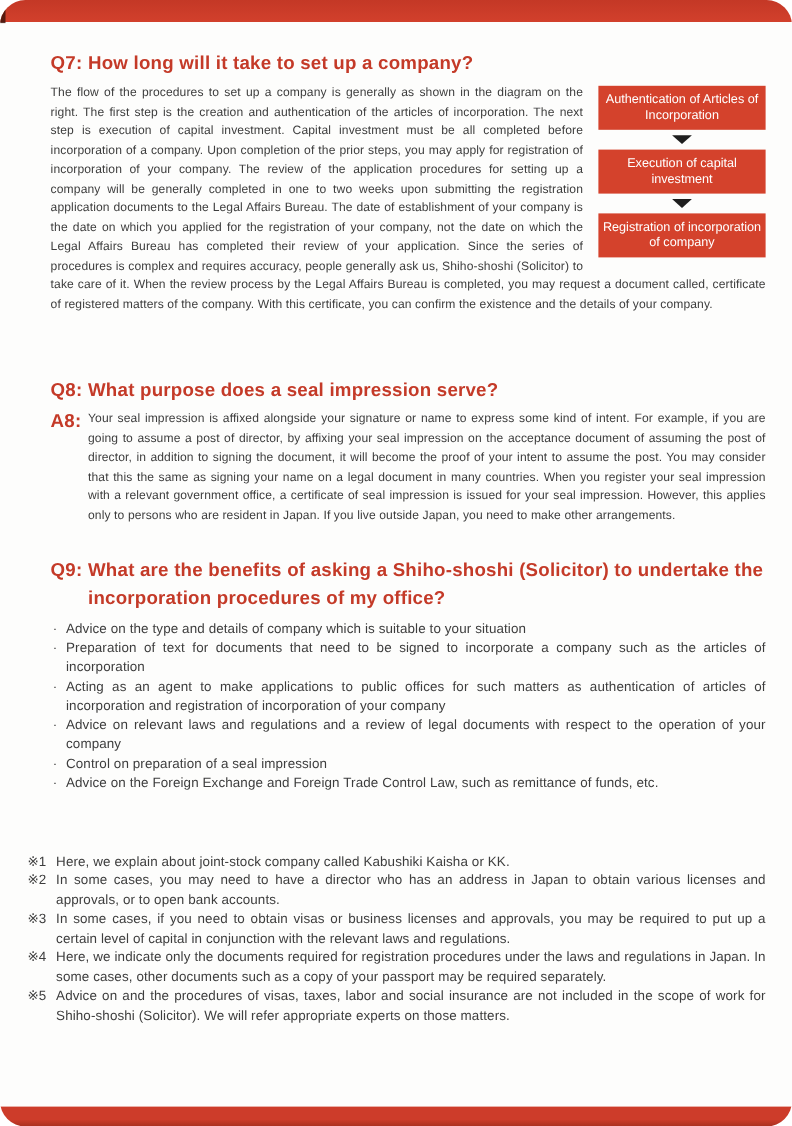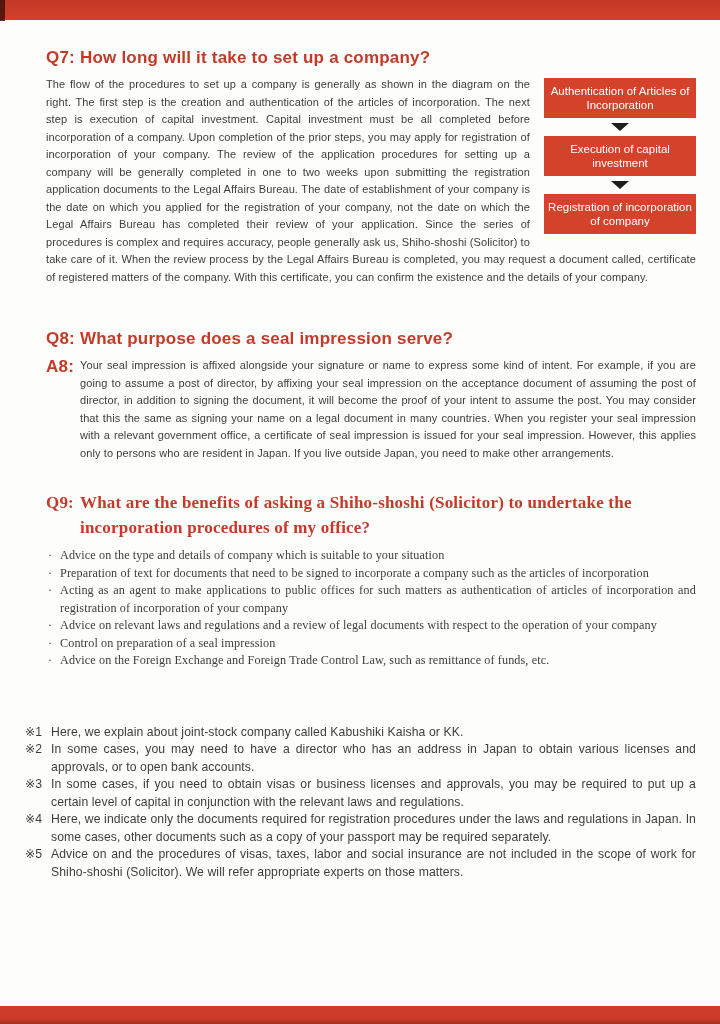--- a/index.html
+++ b/index.html
@@ -4,38 +4,39 @@
 <style>
   html,body { margin:0; padding:0; background:#ffffff; }
   .page {
     position:relative;
     width:720px; height:1024px;
     background:#fdfdfc;
     font-family:"Liberation Sans","DejaVu Sans",sans-serif;
     color:#3d3d3d;
     overflow:hidden;
     margin:0 auto;
+    border-radius:23px;
   }
   .top-bar {
     position:absolute; top:0; left:0; right:0; height:20px;
     background:linear-gradient(180deg,#c43826 0%,#d2402c 100%);
   }
   .corner-mark {
     position:absolute; top:0; left:0; width:5px; height:21px;
     background:#401309; opacity:.85;
   }
   .bottom-bar {
     position:absolute; bottom:0; left:0; right:0; height:18px;
     background:linear-gradient(180deg,#cd3c2a 0%,#cd3c2a 65%,#a93120 100%);
   }
   .content { position:absolute; top:20px; left:0; right:0; padding:25px 24px 0 25px; }
 
   .qa { margin-left:21px; }
-  .qa-q8 { margin-top:40px; }
-  .qa-q9 { margin-top:28px;font-family:Liberation Serif, serif; }
+  .qa-q8 { margin-top:56px; }
+  .qa-q9 { margin-top:28px; }
 
   .q-row { display:flex; }
   .q-label {
     flex:none; width:34px;
     font-size:17px; font-weight:bold; line-height:25px;
     color:#c43a28; letter-spacing:.2px;
   }
   .q-title {
     margin:0; font-size:17px; font-weight:bold; line-height:25px;
     color:#c43a28; letter-spacing:.2px;

